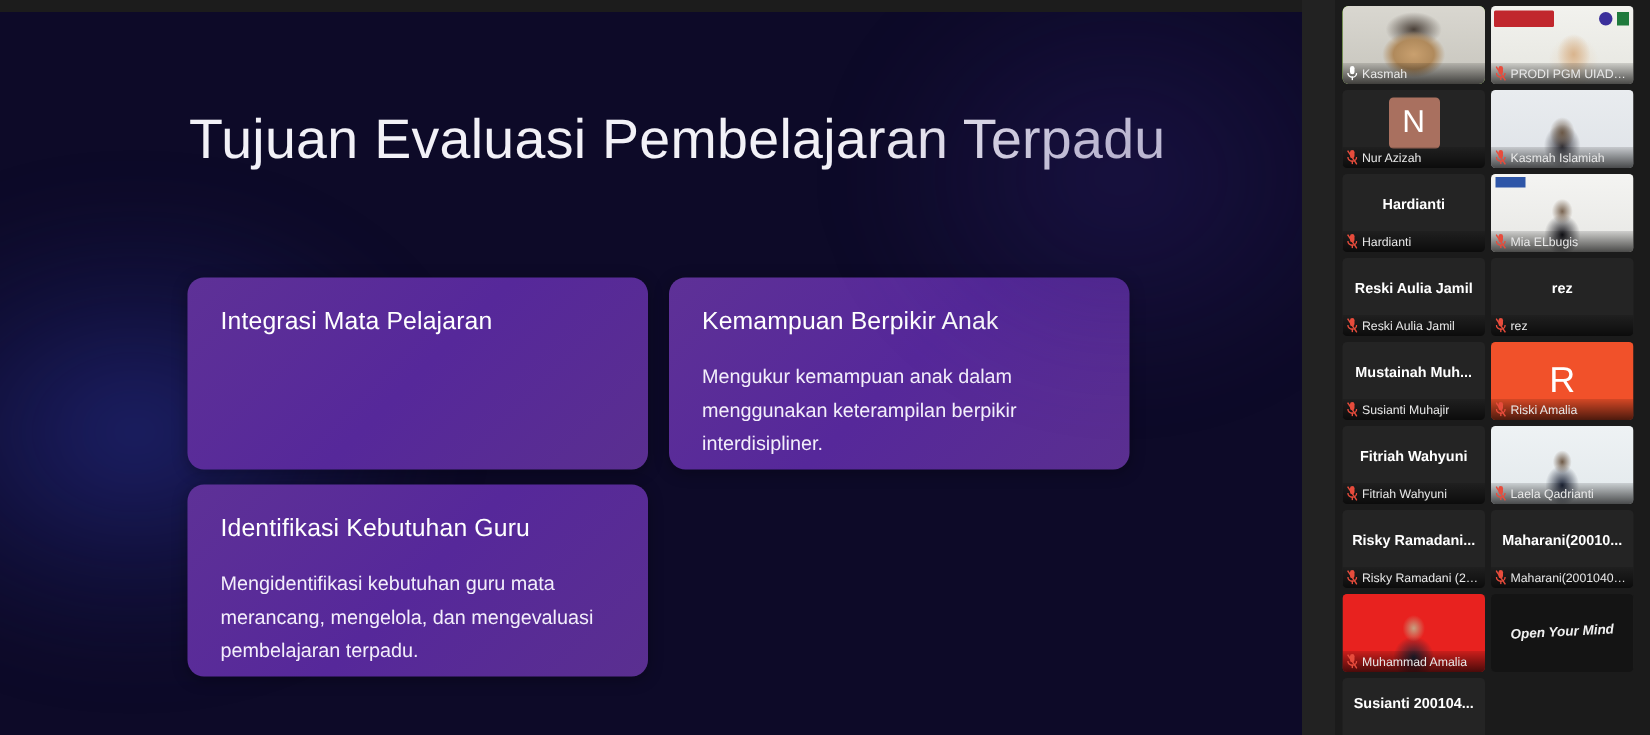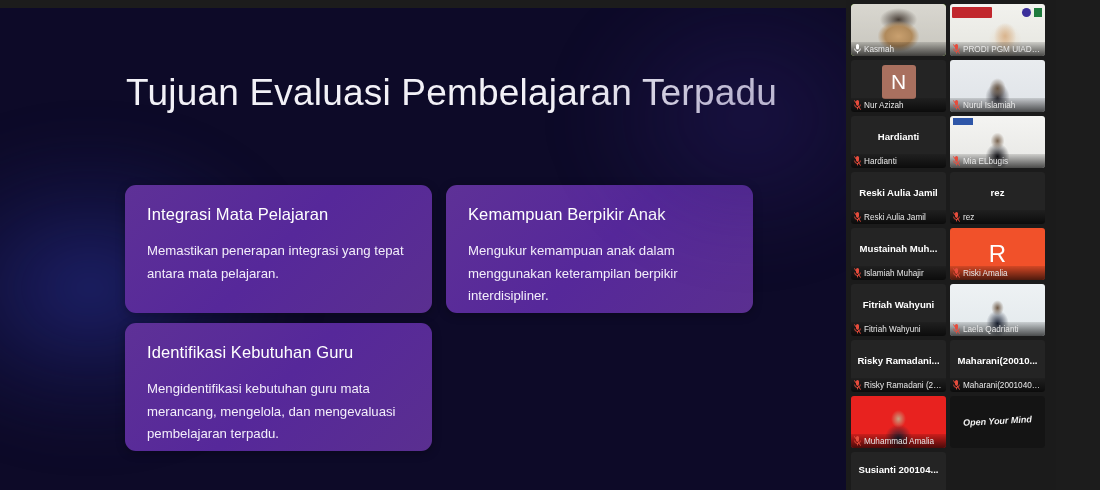--- a/index.html
+++ b/index.html
@@ -54,21 +54,21 @@
     font-size:13.2px;color:#f3eefb;line-height:1.72;margin:0;font-weight:400;
   }
 
   
   .divider{
     position:absolute;left:868px;top:0;width:22px;height:490px;background:#222222;
   }
 
   
   .filmstrip{
-    position:absolute;left:846px;top:0;width:210px;height:490px;
+    position:absolute;left:890px;top:0;width:210px;height:490px;
     background:#1b1b1b;overflow:hidden;
   }
   .tile-grid{
     display:grid;grid-template-columns:95px 95px;gap:4px 4px;
     padding:4px 5px;box-sizing:border-box;
   }
   .tile{
     position:relative;width:95px;height:52px;
     background:#242424;border-radius:3px;overflow:hidden;
     display:flex;align-items:center;justify-content:center;
@@ -138,21 +138,20 @@
 
   <div class="share-region">
     <div class="slide">
 
       <div class="slide-title">Tujuan Evaluasi Pembelajaran Terpadu</div>
 
       <div class="cards">
 
         <div class="card">
           <p class="card-title">Integrasi Mata Pelajaran</p>
-          <p class="card-body">Memastikan penerapan integrasi yang tepat antara mata pelajaran.</p>
         </div>
 
         <div class="card">
           <p class="card-title">Kemampuan Berpikir Anak</p>
           <p class="card-body">Mengukur kemampuan anak dalam menggunakan keterampilan berpikir interdisipliner.</p>
         </div>
 
 
         <div class="card">
           <p class="card-title">Identifikasi Kebutuhan Guru</p>
@@ -222,21 +221,21 @@
         <div class="vid v-nurul"></div>
         <div class="namebar">
           <span class="mic">
             <svg width="7" height="10" viewBox="0 0 7 10">
                 <rect x="2" y="0" width="3" height="5.5" rx="1.5" fill="#e74c3c"></rect>
                 <path d="M0.6 4.6 A2.9 2.9 0 0 0 6.4 4.6" stroke="#e74c3c" stroke-width="0.9" fill="none"></path>
                 <rect x="3.1" y="7" width="0.9" height="2.4" fill="#e74c3c"></rect>
                 <line x1="0.4" y1="0.4" x2="6.6" y2="9.6" stroke="#e74c3c" stroke-width="1"></line>
               </svg>
           </span>
-          <span class="nm">Nurul Islamiah</span>
+          <span class="nm">Kasmah Islamiah</span>
         </div>
       </div>
 
       <div class="tile">
         <div class="nameonly">Hardianti</div>
         <div class="namebar">
           <span class="mic">
             <svg width="7" height="10" viewBox="0 0 7 10">
                 <rect x="2" y="0" width="3" height="5.5" rx="1.5" fill="#e74c3c"></rect>
                 <path d="M0.6 4.6 A2.9 2.9 0 0 0 6.4 4.6" stroke="#e74c3c" stroke-width="0.9" fill="none"></path>
@@ -299,21 +298,21 @@
         <div class="nameonly">Mustainah Muh...</div>
         <div class="namebar">
           <span class="mic">
             <svg width="7" height="10" viewBox="0 0 7 10">
                 <rect x="2" y="0" width="3" height="5.5" rx="1.5" fill="#e74c3c"></rect>
                 <path d="M0.6 4.6 A2.9 2.9 0 0 0 6.4 4.6" stroke="#e74c3c" stroke-width="0.9" fill="none"></path>
                 <rect x="3.1" y="7" width="0.9" height="2.4" fill="#e74c3c"></rect>
                 <line x1="0.4" y1="0.4" x2="6.6" y2="9.6" stroke="#e74c3c" stroke-width="1"></line>
               </svg>
           </span>
-          <span class="nm">Islamiah Muhajir</span>
+          <span class="nm">Susianti Muhajir</span>
         </div>
       </div>
 
       <div class="tile">
         <div class="avatar-letter av-r">R</div>
         <div class="namebar">
           <span class="mic">
             <svg width="7" height="10" viewBox="0 0 7 10">
                 <rect x="2" y="0" width="3" height="5.5" rx="1.5" fill="#e74c3c"></rect>
                 <path d="M0.6 4.6 A2.9 2.9 0 0 0 6.4 4.6" stroke="#e74c3c" stroke-width="0.9" fill="none"></path>

